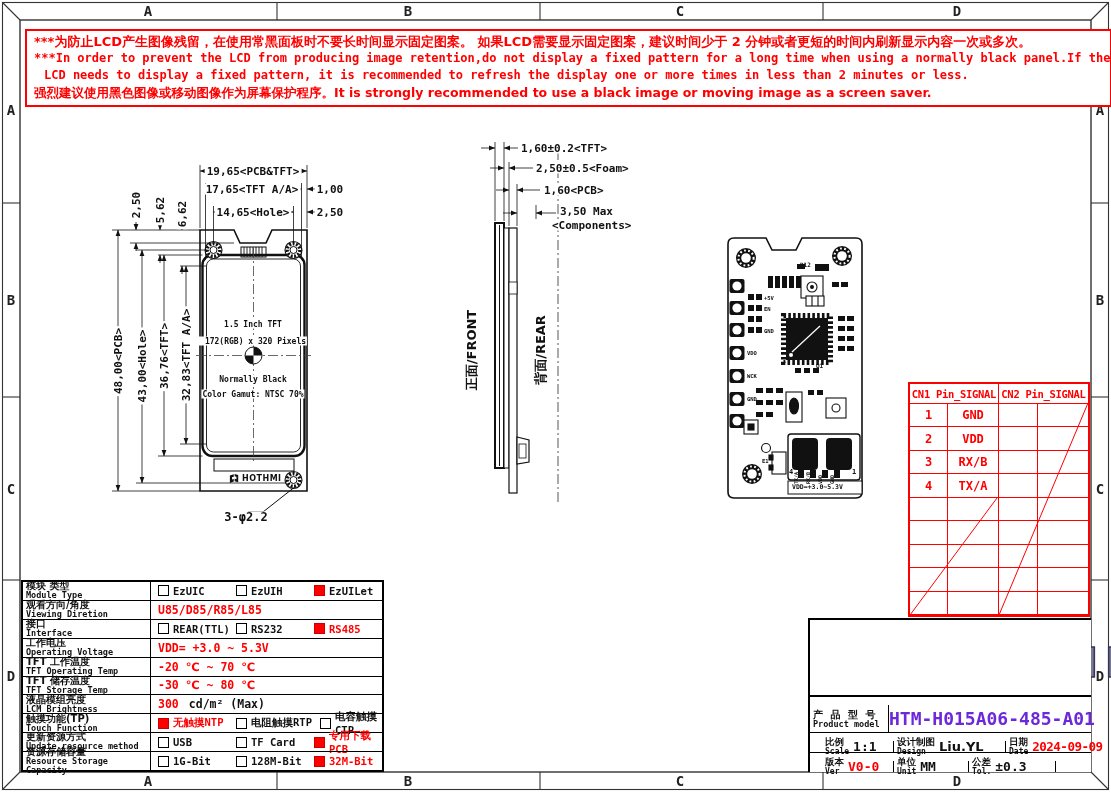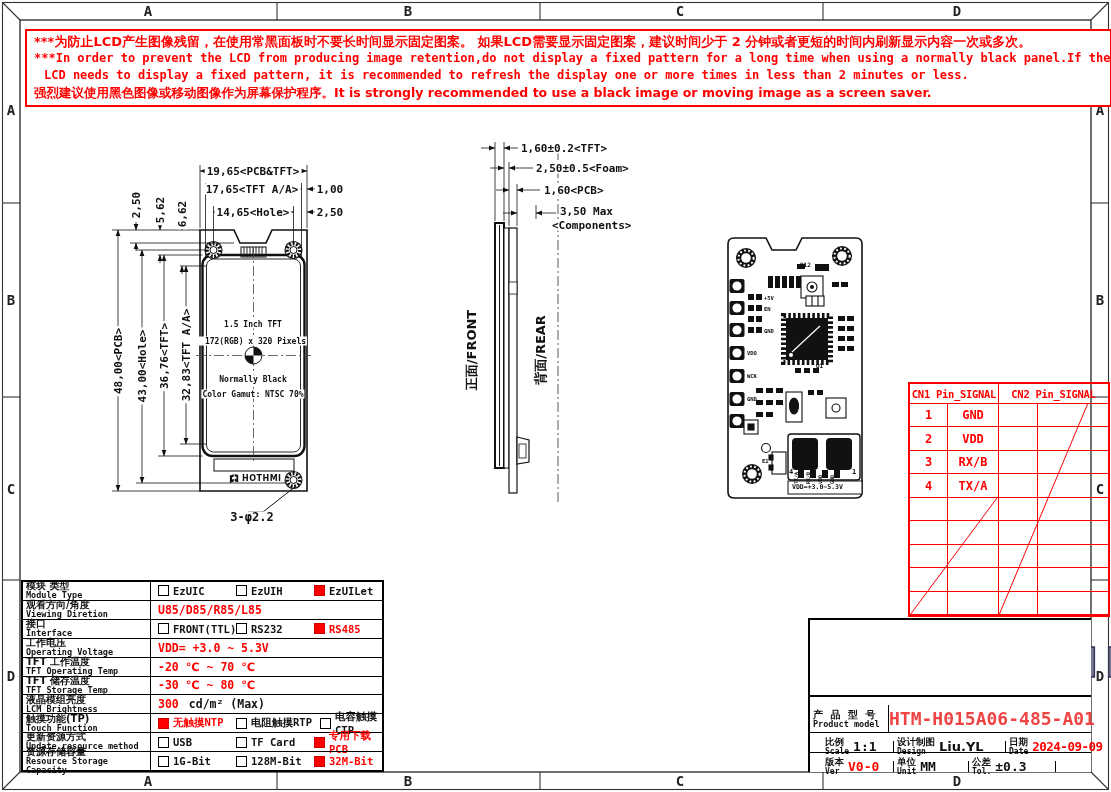--- a/index.html
+++ b/index.html
@@ -30,21 +30,21 @@
        font:bold 13px "DejaVu Sans","DejaVu Sans Mono",sans-serif;white-space:nowrap;background:#fff;}
   .minilogo{position:absolute;left:229px;top:473px;display:flex;align-items:center;gap:2px;}
   .minilogo span{font:bold 8px "DejaVu Sans",sans-serif;letter-spacing:.5px;}
   
   .tiny{position:absolute;font:bold 6px "DejaVu Sans Mono",monospace;white-space:nowrap;line-height:6px;}
   .tiny5{position:absolute;font:bold 5.5px "DejaVu Sans Mono",monospace;white-space:nowrap;line-height:6px;}
   .pinnum{position:absolute;font:bold 7px "DejaVu Sans Mono",monospace;line-height:7px;}
   .pinrot{position:absolute;font:bold 5px "DejaVu Sans Mono",monospace;transform:rotate(-90deg);
           transform-origin:left bottom;white-space:nowrap;line-height:5px;}
   
-  .pintab{position:absolute;left:908px;top:382px;width:202px;height:235px;border:2px solid #f00;
+  .pintab{position:absolute;left:908px;top:382px;width:182px;height:235px;border:2px solid #f00;
           box-sizing:border-box;display:grid;grid-template-columns:38px 51px 39px 1fr;
           grid-template-rows:20px repeat(9,1fr);color:#f00;background:transparent;}
   .pc{border-right:1px solid #f00;border-bottom:1px solid #f00;display:flex;align-items:center;
       justify-content:center;font:bold 12px "DejaVu Sans Mono",monospace;}
   .pc.noR{border-right:none;}
   .ph{grid-column:span 2;font:bold 10.5px "DejaVu Sans Mono",monospace;letter-spacing:-.3px;}
   .pintab .diag{position:absolute;left:-2px;top:-2px;pointer-events:none;}
   
   .spectab{position:absolute;left:21px;top:580px;width:363px;height:192px;border:2px solid #000;
            box-sizing:border-box;display:flex;flex-direction:column;background:#fff;}
@@ -63,21 +63,21 @@
   .redtxt{color:#f00;}
   
   .tblock{position:absolute;left:808px;top:618px;width:283px;height:154px;border-left:2px solid #000;
           border-top:2px solid #000;box-sizing:border-box;background:#fff;display:flex;flex-direction:column;gap:8px;}
   .logo-row{height:75px;flex:none;border-bottom:2px solid #000;position:relative;}
   .model-row{height:27px;flex:none;border-bottom:1px solid #000;display:flex;}
   .m-label{width:72px;flex:none;border-right:1px solid #000;padding:1px 3px;display:flex;
            flex-direction:column;justify-content:center;font-weight:bold;}
   .m-label .cn{font-size:10px;line-height:11px;letter-spacing:2px;}
   .m-label .en{font-size:8.5px;line-height:9px;font-family:"DejaVu Sans Mono",monospace;}
-  .m-val{flex:1;display:flex;align-items:center;justify-content:center;color:#ef4444;
+  .m-val{flex:1;display:flex;align-items:center;justify-content:center;color:#6d28d9;
          font:bold 18px "DejaVu Sans Mono",monospace;white-space:nowrap;}
   .tb-row{flex:1;display:flex;border-bottom:1px solid #000;min-height:0;padding-left:12px;}
   .tb-row.last{border-bottom:none;}
   .tcell{border-right:1px solid #000;display:flex;align-items:center;padding:0 3px;min-width:0;}
   .tcell.noR{border-right:none;}
   .tc-label{display:flex;flex-direction:column;font-weight:bold;margin-right:4px;flex:none;}
   .tc-label .cn{font-size:9.5px;line-height:10px;}
   .tc-label .en{font-size:8px;line-height:9px;font-family:"DejaVu Sans Mono",monospace;}
   .tc-val{font:bold 13px "DejaVu Sans Mono",monospace;white-space:nowrap;}
   .tc-val.date{font-size:12.5px;letter-spacing:-.5px;}
@@ -390,21 +390,21 @@
   <div class="dimh" style="left:330px;top:189px;">1,00</div>
   <div class="dimh" style="left:253px;top:212px;">14,65&lt;Hole&gt;</div>
   <div class="dimh" style="left:330px;top:212px;">2,50</div>
   <div class="dimv" style="left:136px;top:205px;">2,50</div>
   <div class="dimv" style="left:160px;top:210px;">5,62</div>
   <div class="dimv" style="left:182px;top:214px;">6,62</div>
   <div class="dimv" style="left:118px;top:361px;">48,00&lt;PCB&gt;</div>
   <div class="dimv" style="left:142px;top:366px;">43,00&lt;Hole&gt;</div>
   <div class="dimv" style="left:164px;top:356px;">36,76&lt;TFT&gt;</div>
   <div class="dimv" style="left:186px;top:355px;">32,83&lt;TFT A/A&gt;</div>
-  <div class="dimh" style="left:252px;top:517px;font-size:12px;">3-φ2.2</div>
+  <div class="dimh" style="left:246px;top:517px;font-size:12px;">3-φ2.2</div>
 
   <div class="scr" style="left:253px;top:324px;">1.5 Inch TFT</div>
   <div class="scr" style="left:253px;top:341px;padding-left:6px;">172(RGB) x 320 Pixels</div>
   <div class="scr" style="left:253px;top:379px;">Normally Black</div>
   <div class="scr" style="left:253px;top:394px;">Color Gamut: NTSC 70%</div>
 
   <div class="minilogo">
     <svg width="11" height="11" viewBox="0 0 74 72">
       <path d="M6,16 L32,7 L32,24 L20,27 L20,43 L32,40 L32,57 L6,66 Z" fill="#111"></path>
       <path d="M62,12 L38,5 L38,21 L50,24.5 L50,41 L38,37.5 L38,54 L62,61 Z" fill="#111"></path>
@@ -513,21 +513,21 @@
         </div>
     </div>
     <div class="srow">
       <div class="slabel">
           <span class="cn">接口</span>
           <span class="en">Interface</span>
         </div>
       <div class="sval">
         <span class="opt">
             <span class="box"></span>
-            <span>FRONT(TTL)</span>
+            <span>REAR(TTL)</span>
           </span>
         <span class="opt">
             <span class="box"></span>
             <span>RS232</span>
           </span>
         <span class="opt wide redtxt">
             <span class="box ck"></span>
             <span>RS485</span>
           </span>
       </div>

